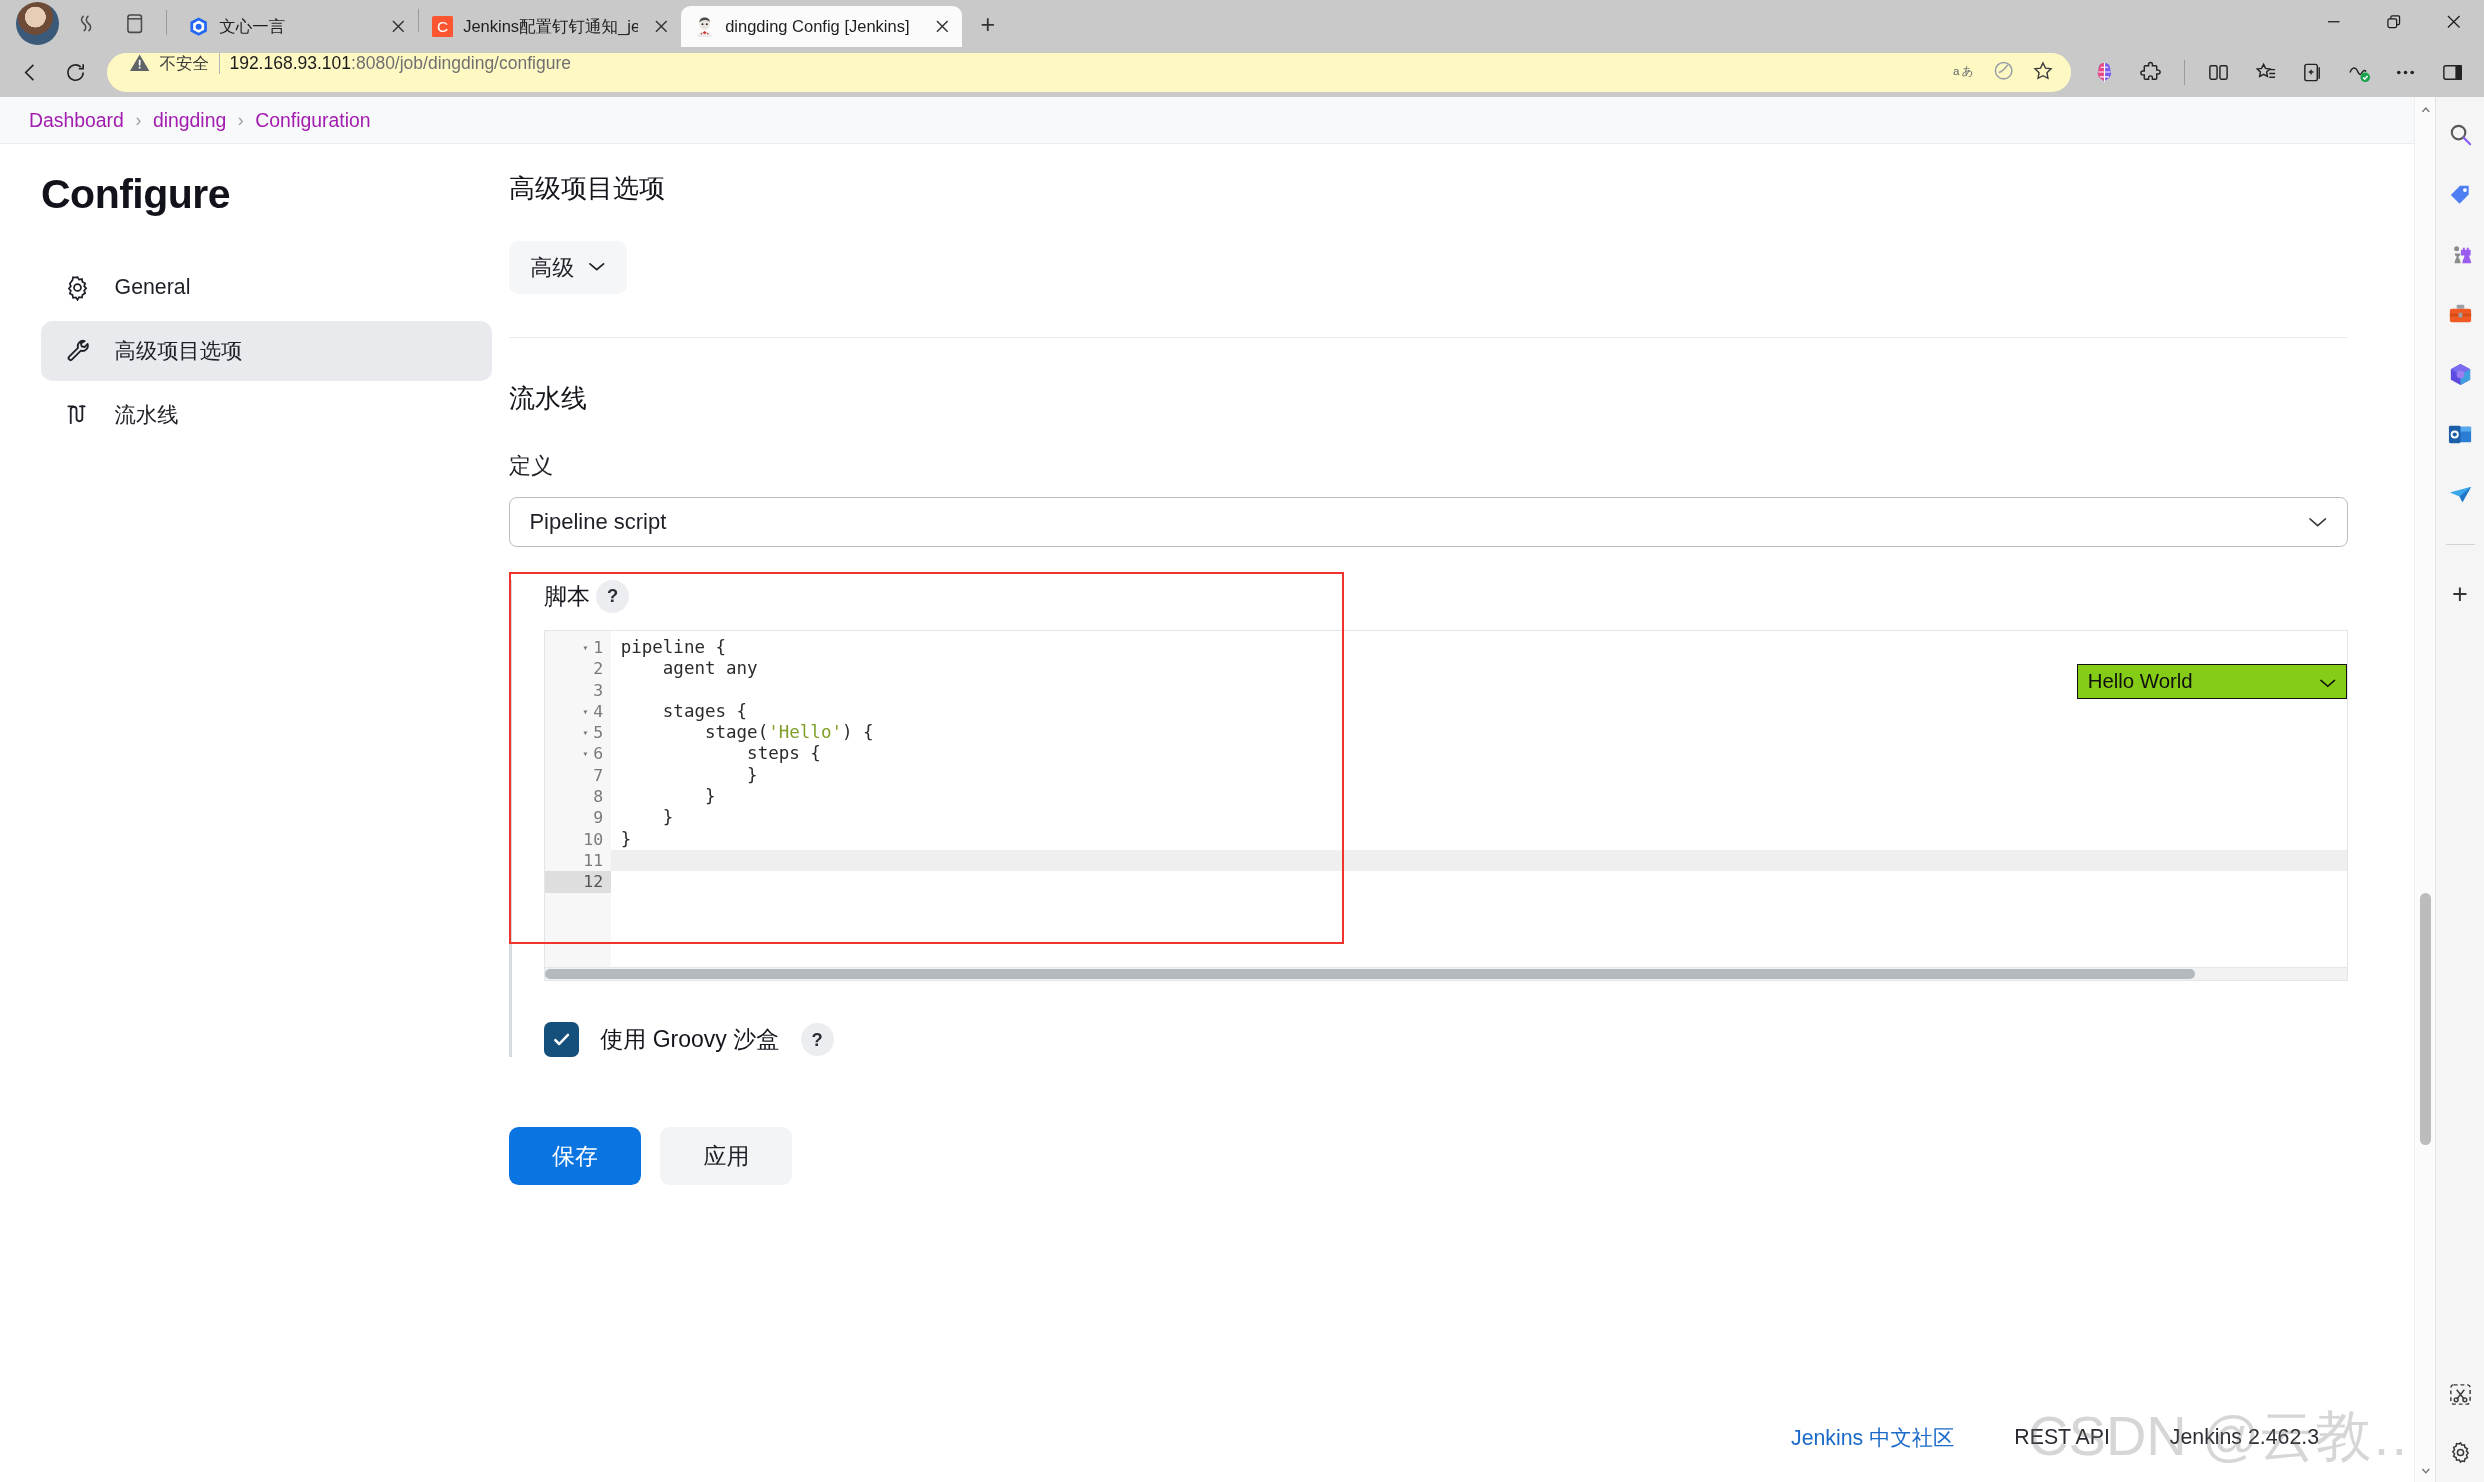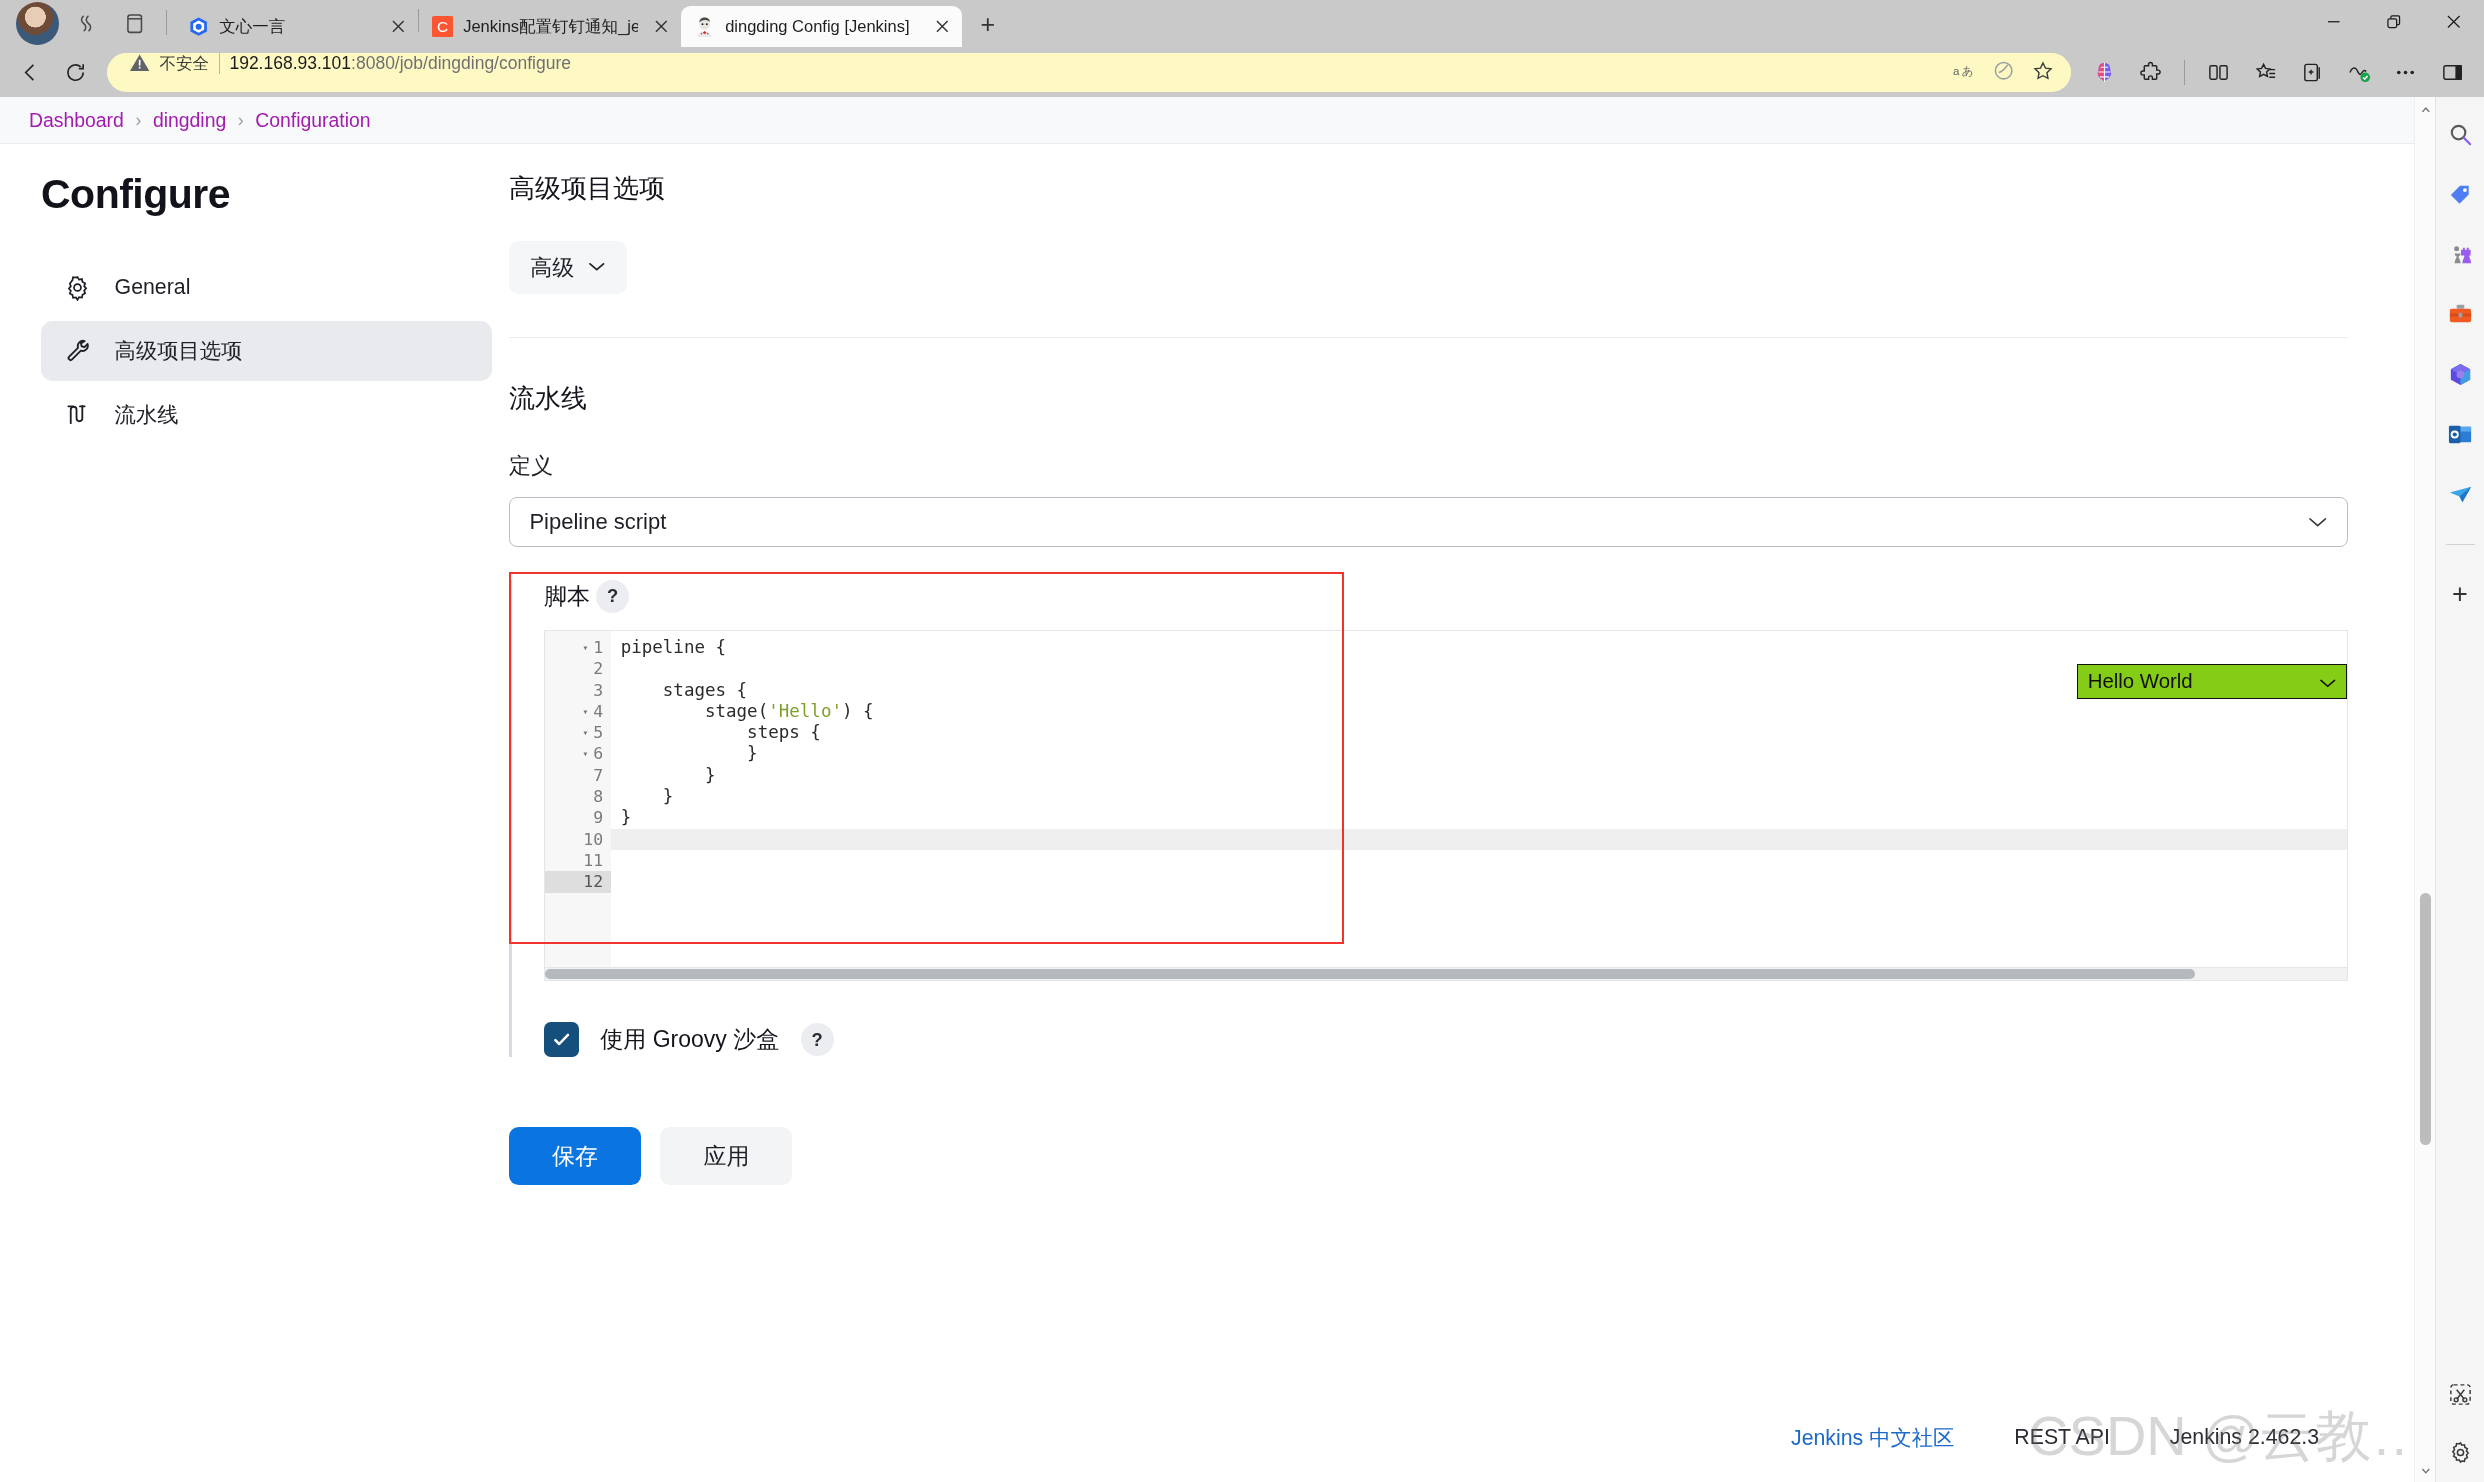--- a/index.html
+++ b/index.html
@@ -557,20 +557,21 @@
                         <span>11</span>
                       </div>
                     <div class="g cur">
                         <span class="fold"></span>
                         <span>12</span>
                       </div>
                   </div>
 
                   <div class="codearea">
                     <div class="cl">pipeline {</div>
+                    <div class="cl">    agent any</div>
                     <div class="cl"></div>
                     <div class="cl">    stages {</div>
                     <div class="cl">        stage(<span class="str">'Hello'</span>) {</div>
                     <div class="cl">            steps {</div>
                     <div class="cl">            }</div>
                     <div class="cl">        }</div>
                     <div class="cl">    }</div>
                     <div class="cl">}</div>
                     <div class="cl cur"></div>
                   </div>

